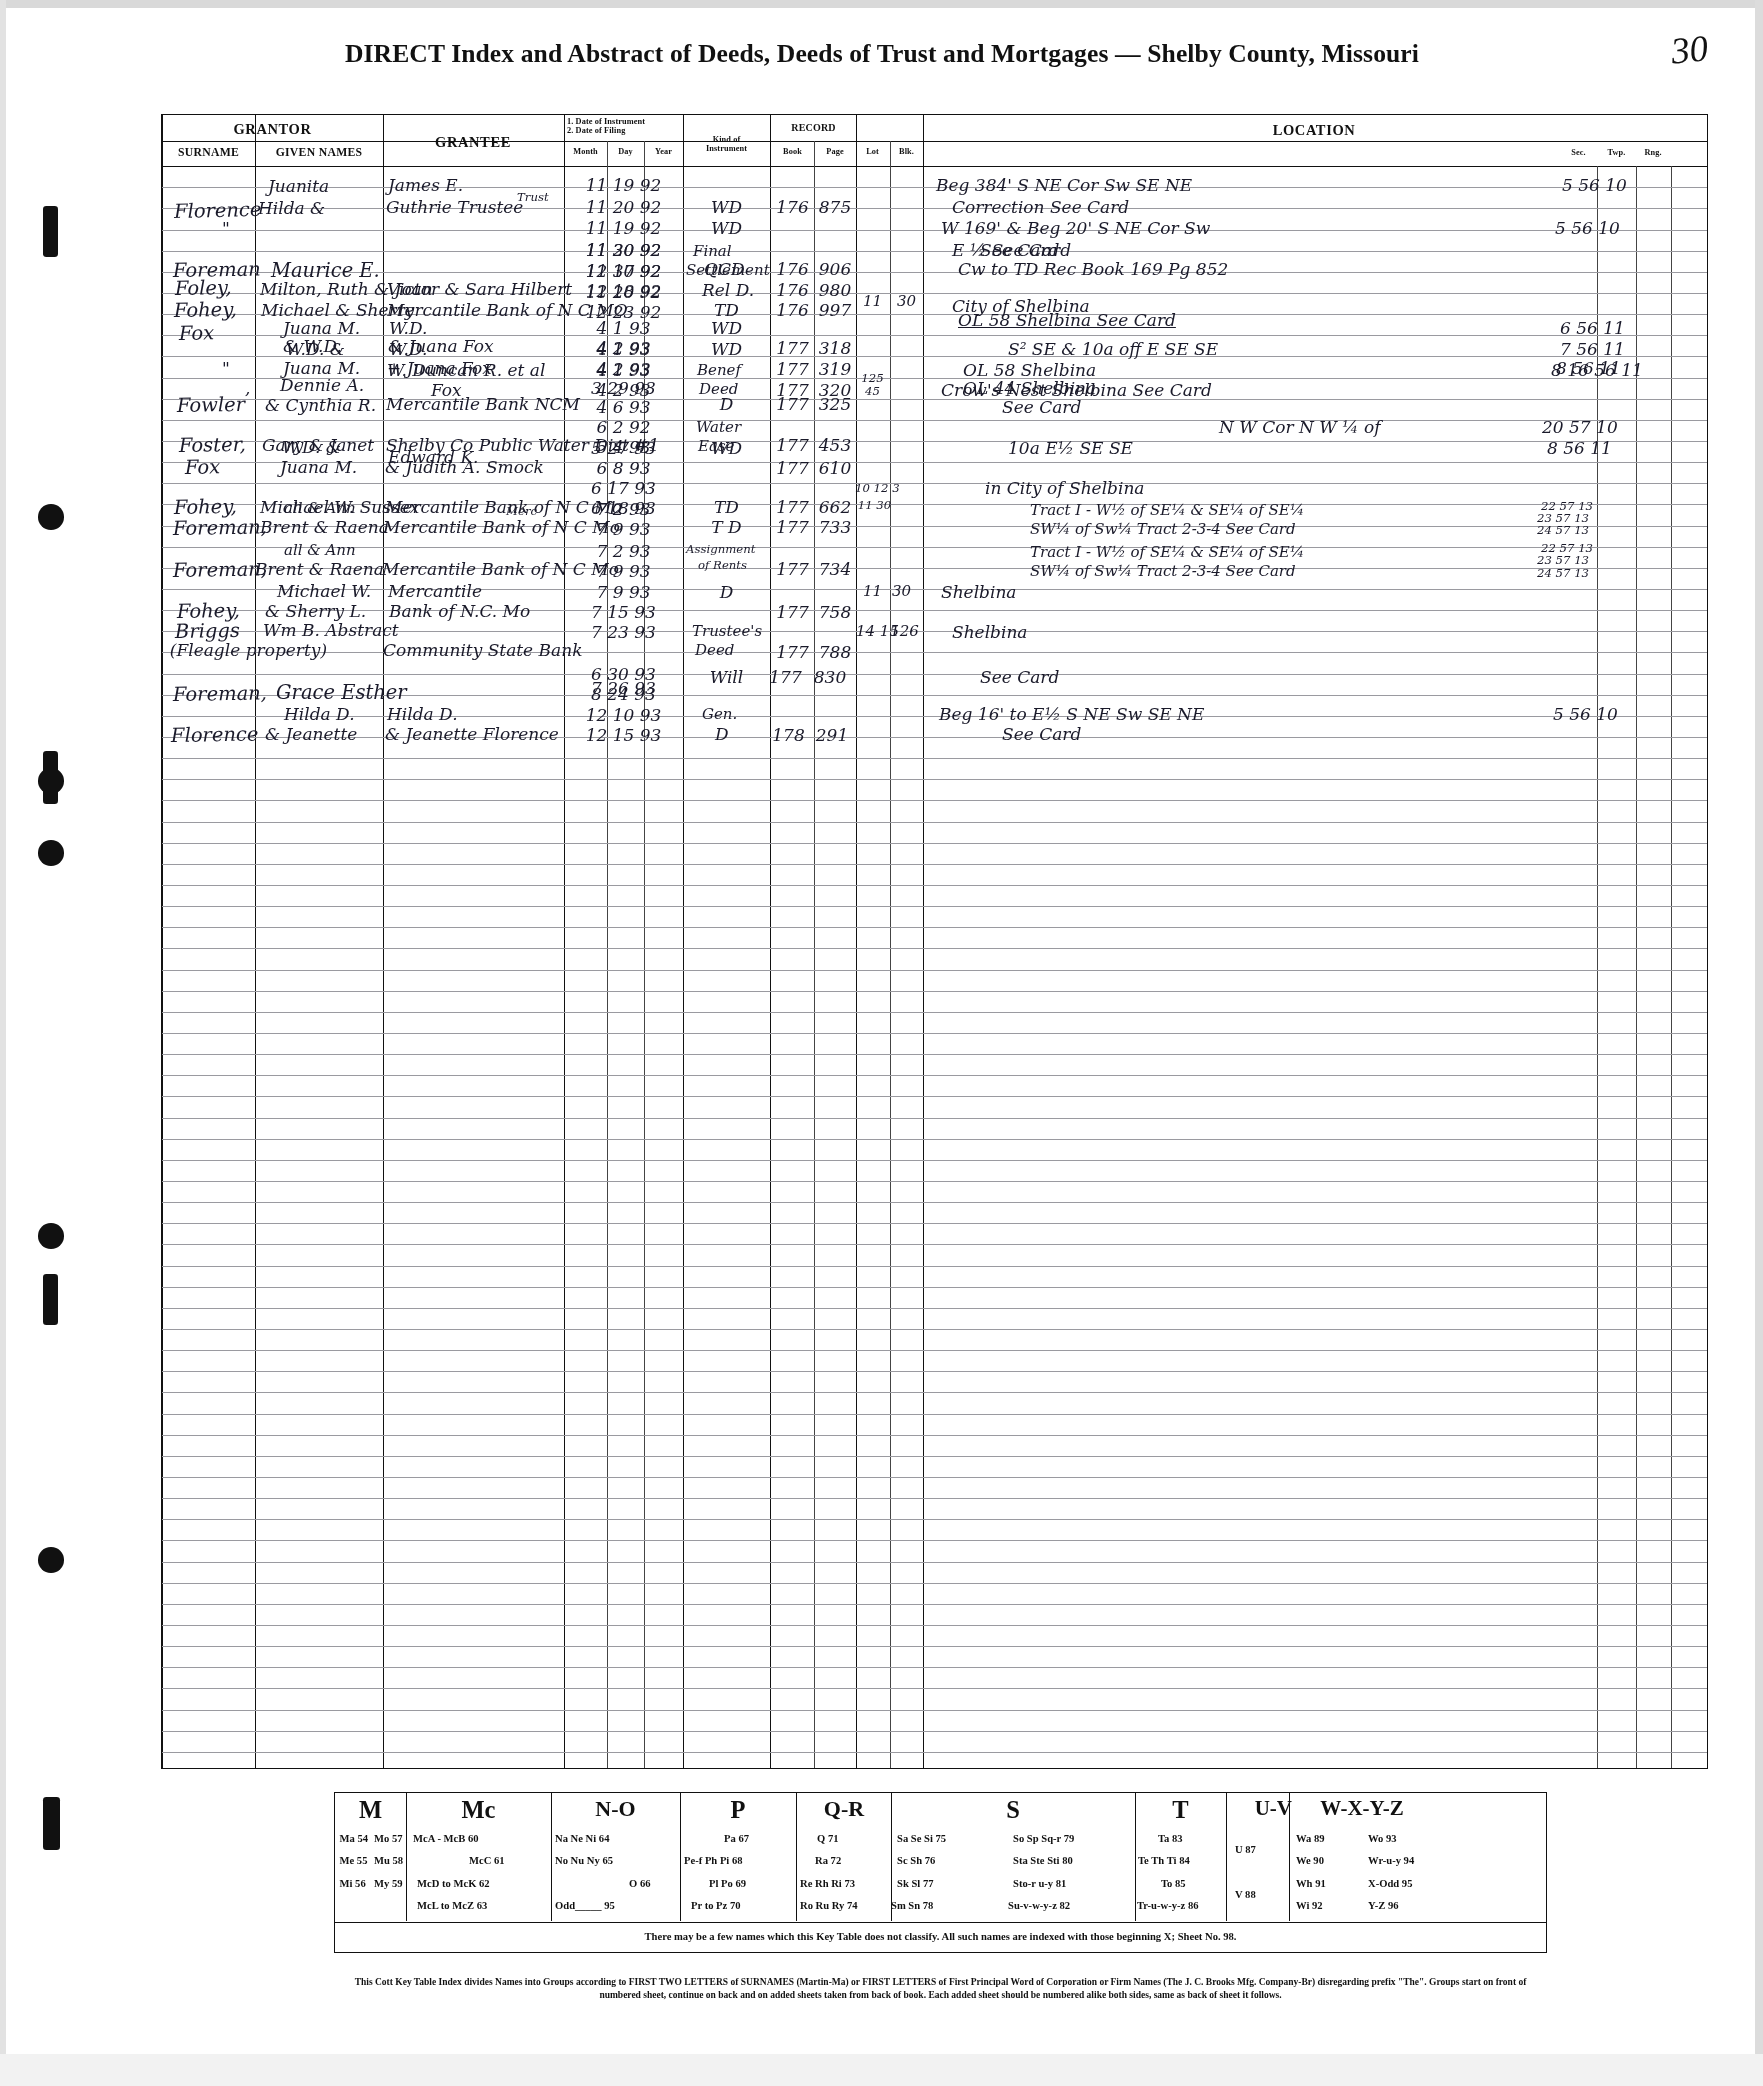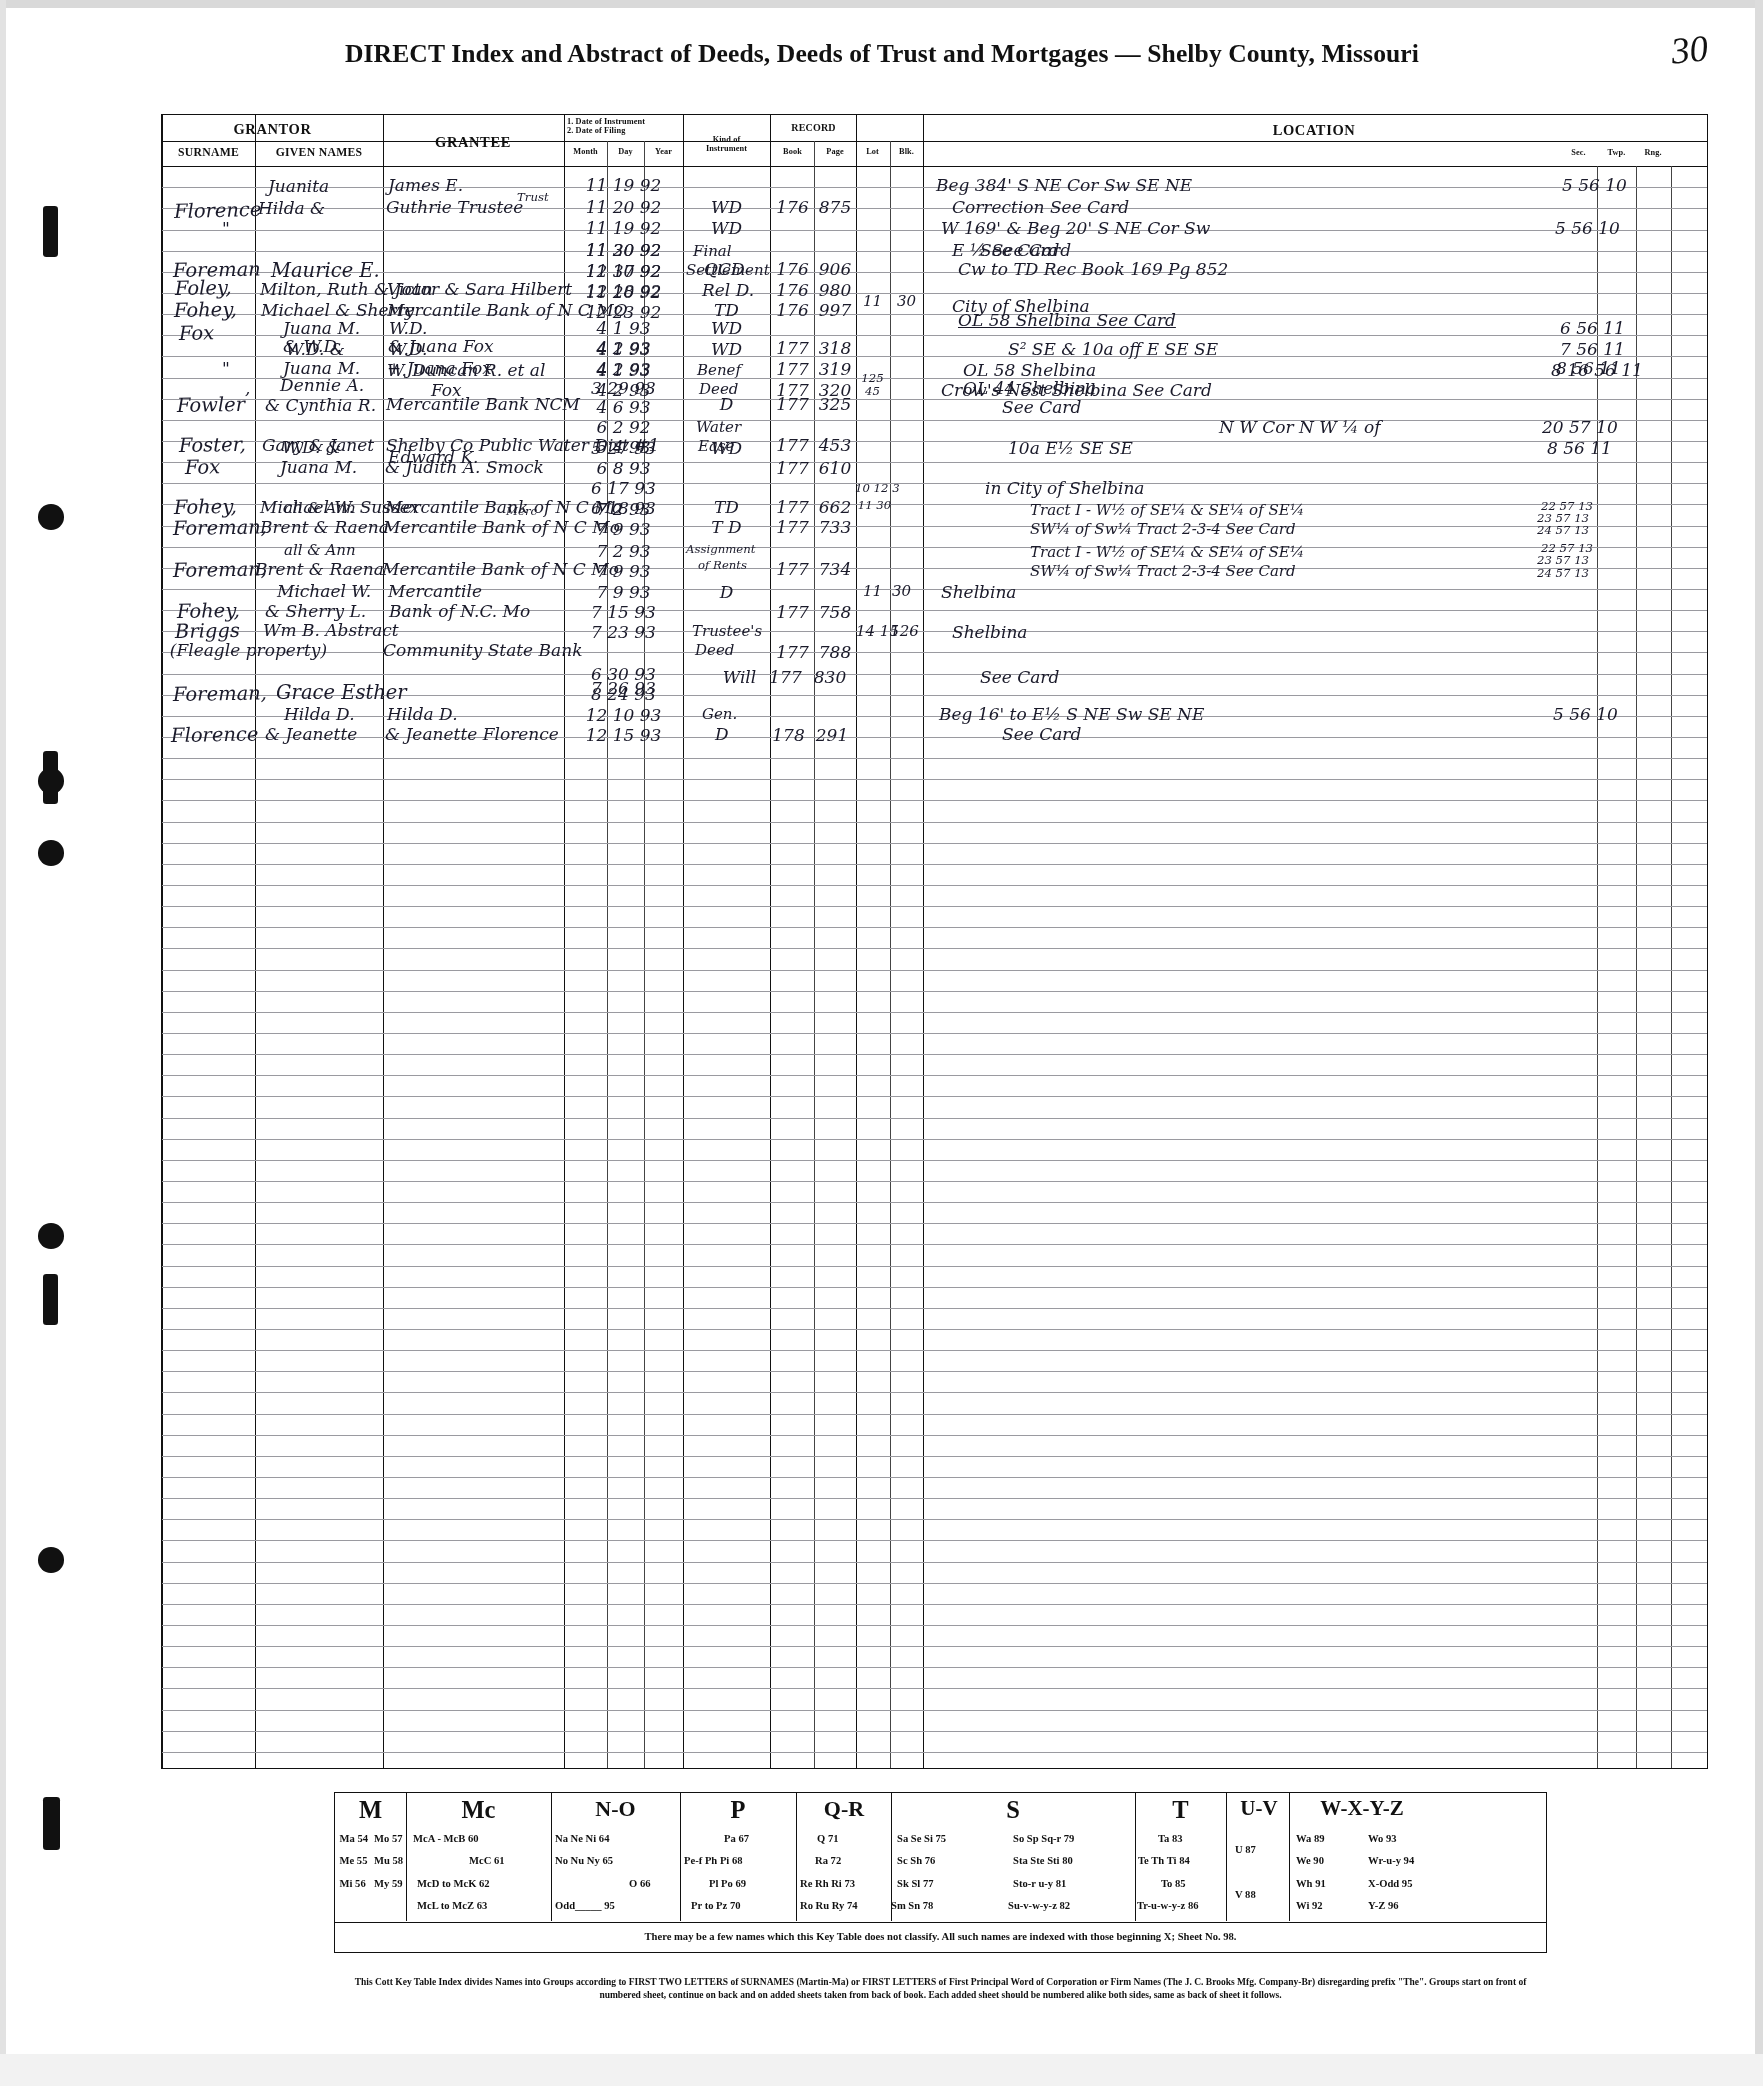--- a/index.html
+++ b/index.html
@@ -479,21 +479,21 @@
     <div class="hw m c" style="left:608px; top:527px; width:45px;">177</div>
     <div class="hw m c" style="left:652px; top:527px; width:42px;">788</div>
     <div class="hw s c" style="left:694px; top:507px; width:33px;">14 15</div>
     <div class="hw s c" style="left:724px; top:507px; width:37px;">126</div>
     <div class="hw m" style="left:790px; top:507px;">Shelbina</div>
 
     <div class="hw l" style="left:11px; top:568px; transform:rotate(-1deg);">Foreman,</div>
     <div class="hw l" style="left:114px; top:566px;">Grace Esther</div>
     <div class="hw m c" style="left:402px; top:549px; width:119px;">6  30  93</div>
     <div class="hw m c" style="left:402px; top:569px; width:119px;">8  24  93</div>
-    <div class="hw m c" style="left:521px; top:552px; width:87px;margin-left:13px;">Will</div>
+    <div class="hw m c" style="left:521px; top:552px; width:87px;">Will</div>
     <div class="hw m c" style="left:601px; top:552px; width:45px;">177</div>
     <div class="hw m c" style="left:647px; top:552px; width:42px;">830</div>
     <div class="hw m" style="left:818px; top:552px;">See Card</div>
 
     <div class="hw l" style="left:9px; top:609px; transform:rotate(-1deg);">Florence</div>
     <div class="hw m" style="left:122px; top:589px;">Hilda D.</div>
     <div class="hw m" style="left:103px; top:609px;">&amp; Jeanette</div>
     <div class="hw m" style="left:225px; top:589px;">Hilda D.</div>
     <div class="hw m" style="left:223px; top:609px;">&amp; Jeanette Florence</div>
     <div class="hw m c" style="left:402px; top:590px; width:119px;">12  10  93</div>
@@ -518,21 +518,21 @@
     <div class="kt-col-line" style="left:954px;"></div>
     <div class="hline" style="top:129px; background:#111;"></div>
 
     <div class="kt-head" style="left:0px; top:3.3px; width:71px; font-size:24.5px;">M</div>
     <div class="kt-head" style="left:71px; top:3.3px; width:145px; font-size:24.5px;">Mc</div>
     <div class="kt-head" style="left:216px; top:3.3px; width:129px; font-size:22px;">N-O</div>
     <div class="kt-head" style="left:345px; top:3.3px; width:116px; font-size:24.5px;">P</div>
     <div class="kt-head" style="left:461px; top:3.3px; width:96px; font-size:22px;">Q-R</div>
     <div class="kt-head" style="left:556px; top:3.3px; width:244px; font-size:24.5px;">S</div>
     <div class="kt-head" style="left:800px; top:3.3px; width:91px; font-size:24.5px;">T</div>
-    <div class="kt-head" style="left:891px; top:3.3px; width:66px; font-size:21px;">U-V</div>
+    <div class="kt-head" style="left:891px; top:3.3px; width:66px; font-size:21px;text-align:right;">U-V</div>
     <div class="kt-head" style="left:954px; top:3.3px; width:146px; font-size:21px;">W-X-Y-Z</div>
 
     <div class="kt-entry" style="left:4.5px; top:40px;">Ma 54</div>
     <div class="kt-entry" style="left:39px; top:40px;">Mo 57</div>
     <div class="kt-entry" style="left:4.5px; top:62px;">Me 55</div>
     <div class="kt-entry" style="left:39px; top:62px;">Mu 58</div>
     <div class="kt-entry" style="left:4.5px; top:85px;">Mi 56</div>
     <div class="kt-entry" style="left:39px; top:85px;">My 59</div>
 
     <div class="kt-entry" style="left:78px; top:40px;">McA - McB  60</div>

